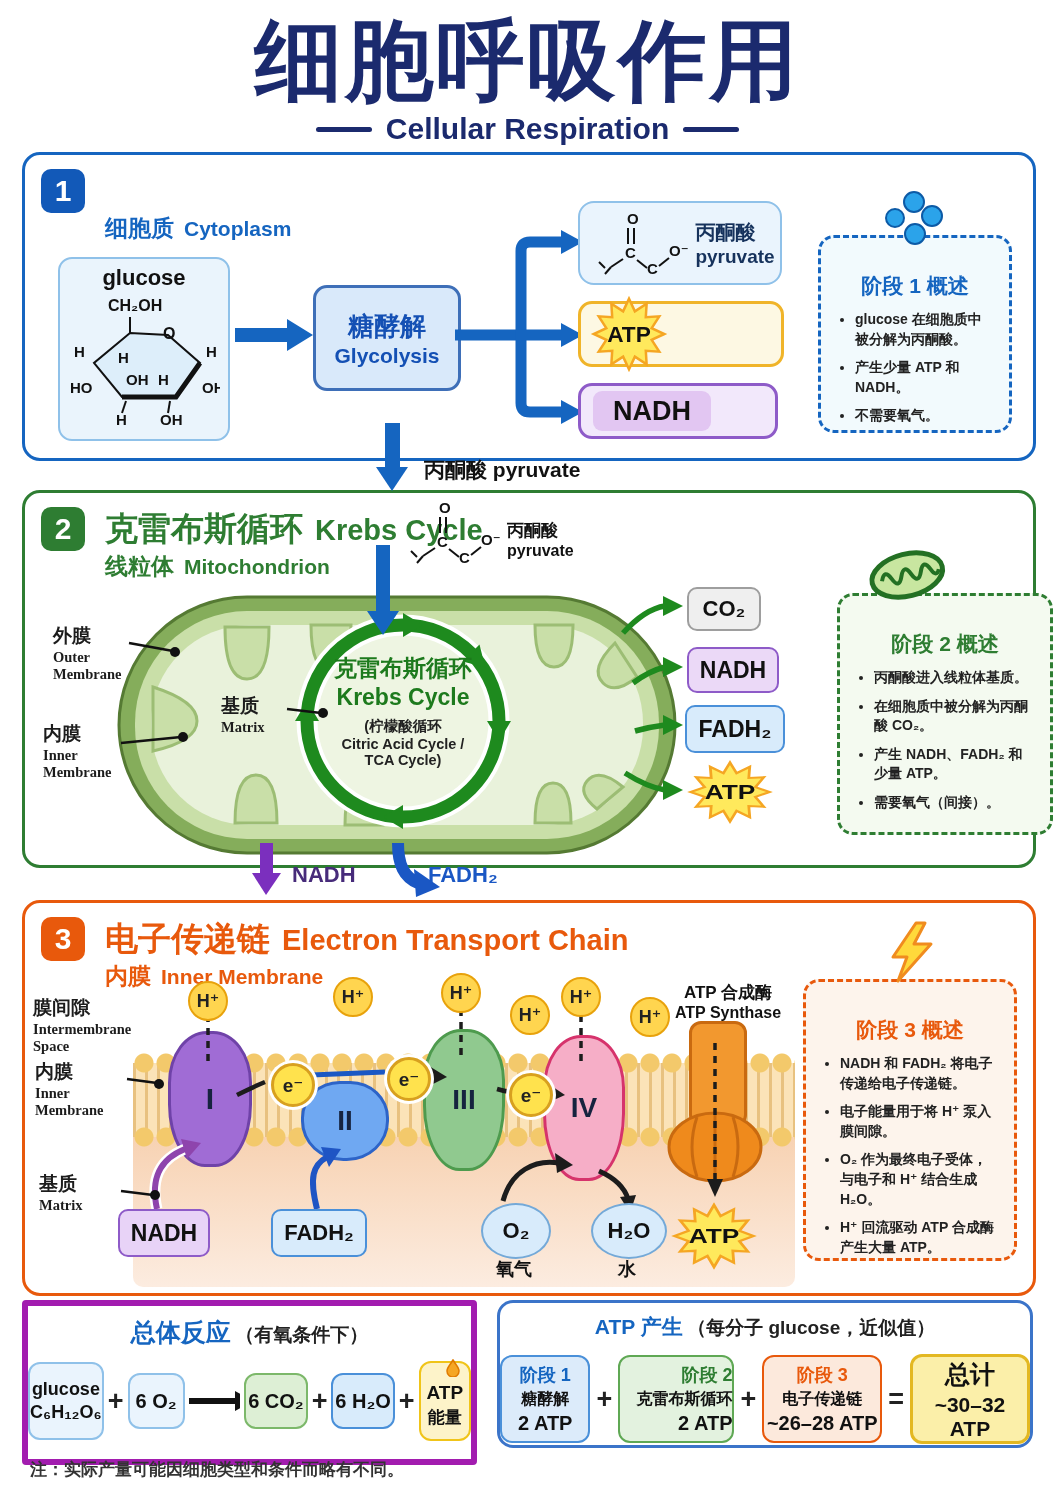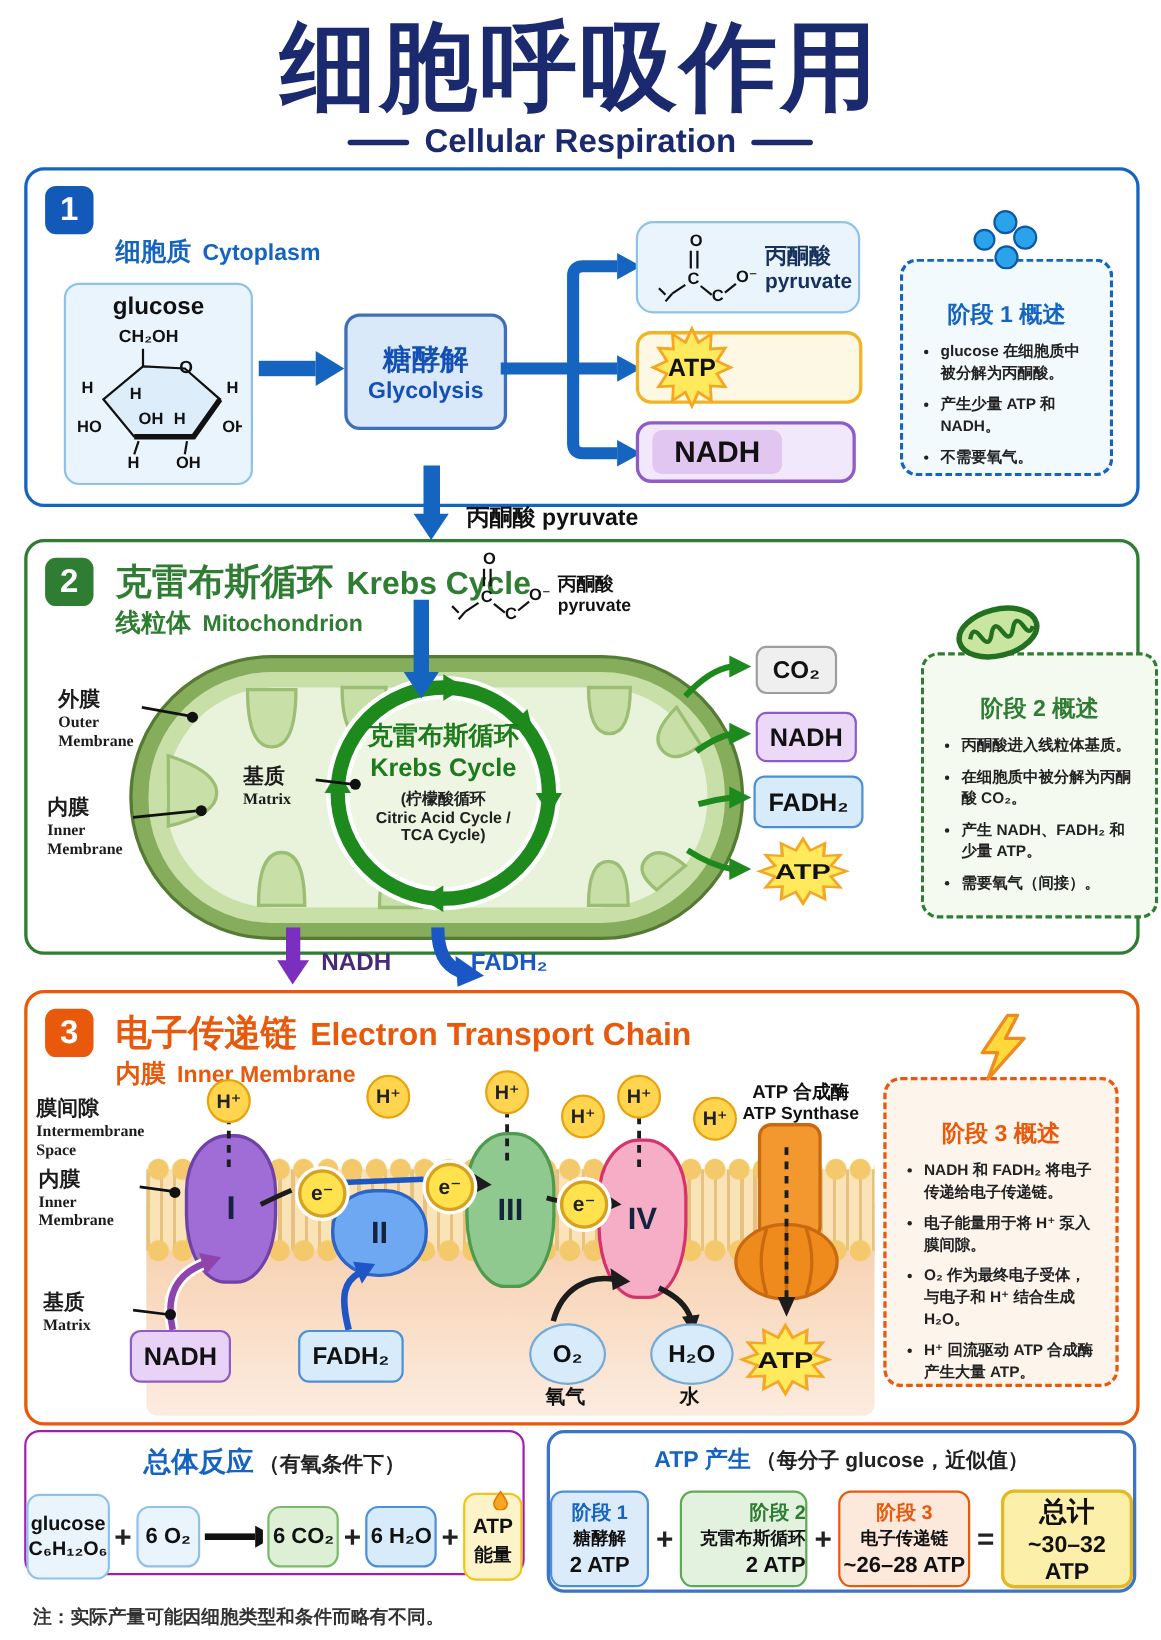--- a/index.html
+++ b/index.html
@@ -396,21 +396,21 @@
         <li>电子能量用于将 H⁺ 泵入膜间隙。</li>
         <li>O₂ 作为最终电子受体，与电子和 H⁺ 结合生成 H₂O。</li>
         <li>H⁺ 回流驱动 ATP 合成酶产生大量 ATP。</li>
       </ul>
     </div>
     <svg class="abs" style="left:862px;top:18px;z-index:6;" width="50" height="64">
       <polygon points="29,2 6,36 20,36 11,60 44,23 27,23 38,2" fill="#ffd93b" stroke="#f08c1f" stroke-width="3" stroke-linejoin="round"></polygon>
     </svg>
   </div>
 
-  <div class="abs" style="left:22px;top:1300px;width:455px;height:132px;border:2px solid #a21caf;border-radius:14px;background:#fff;box-sizing:border-box;">
+  <div class="abs" style="left:22px;top:1300px;width:455px;height:165px;border:6px solid #a21caf;border-radius:4px;background:#fff;box-sizing:border-box;">
     <div class="abs" style="top:10px;width:100%;text-align:center;white-space:nowrap;">
       <span style="font-size:25px;font-weight:900;color:#1565c0;">总体反应</span>
       <span style="font-size:19px;font-weight:800;color:#222;">（有氧条件下）</span>
     </div>
     <div class="abs" style="left:0;top:50px;width:100%;height:90px;display:flex;align-items:center;justify-content:center;">
       <div class="stage-box" style="width:84px;height:74px;background:#eaf4fd;border:2.5px solid #8fc1e9;">
         <div style="font-size:18px;font-weight:800;color:#111;">glucose</div>
         <div style="font-size:18px;font-weight:800;color:#111;">C₆H₁₂O₆</div>
       </div>
       <span class="eq-plus">+</span>

